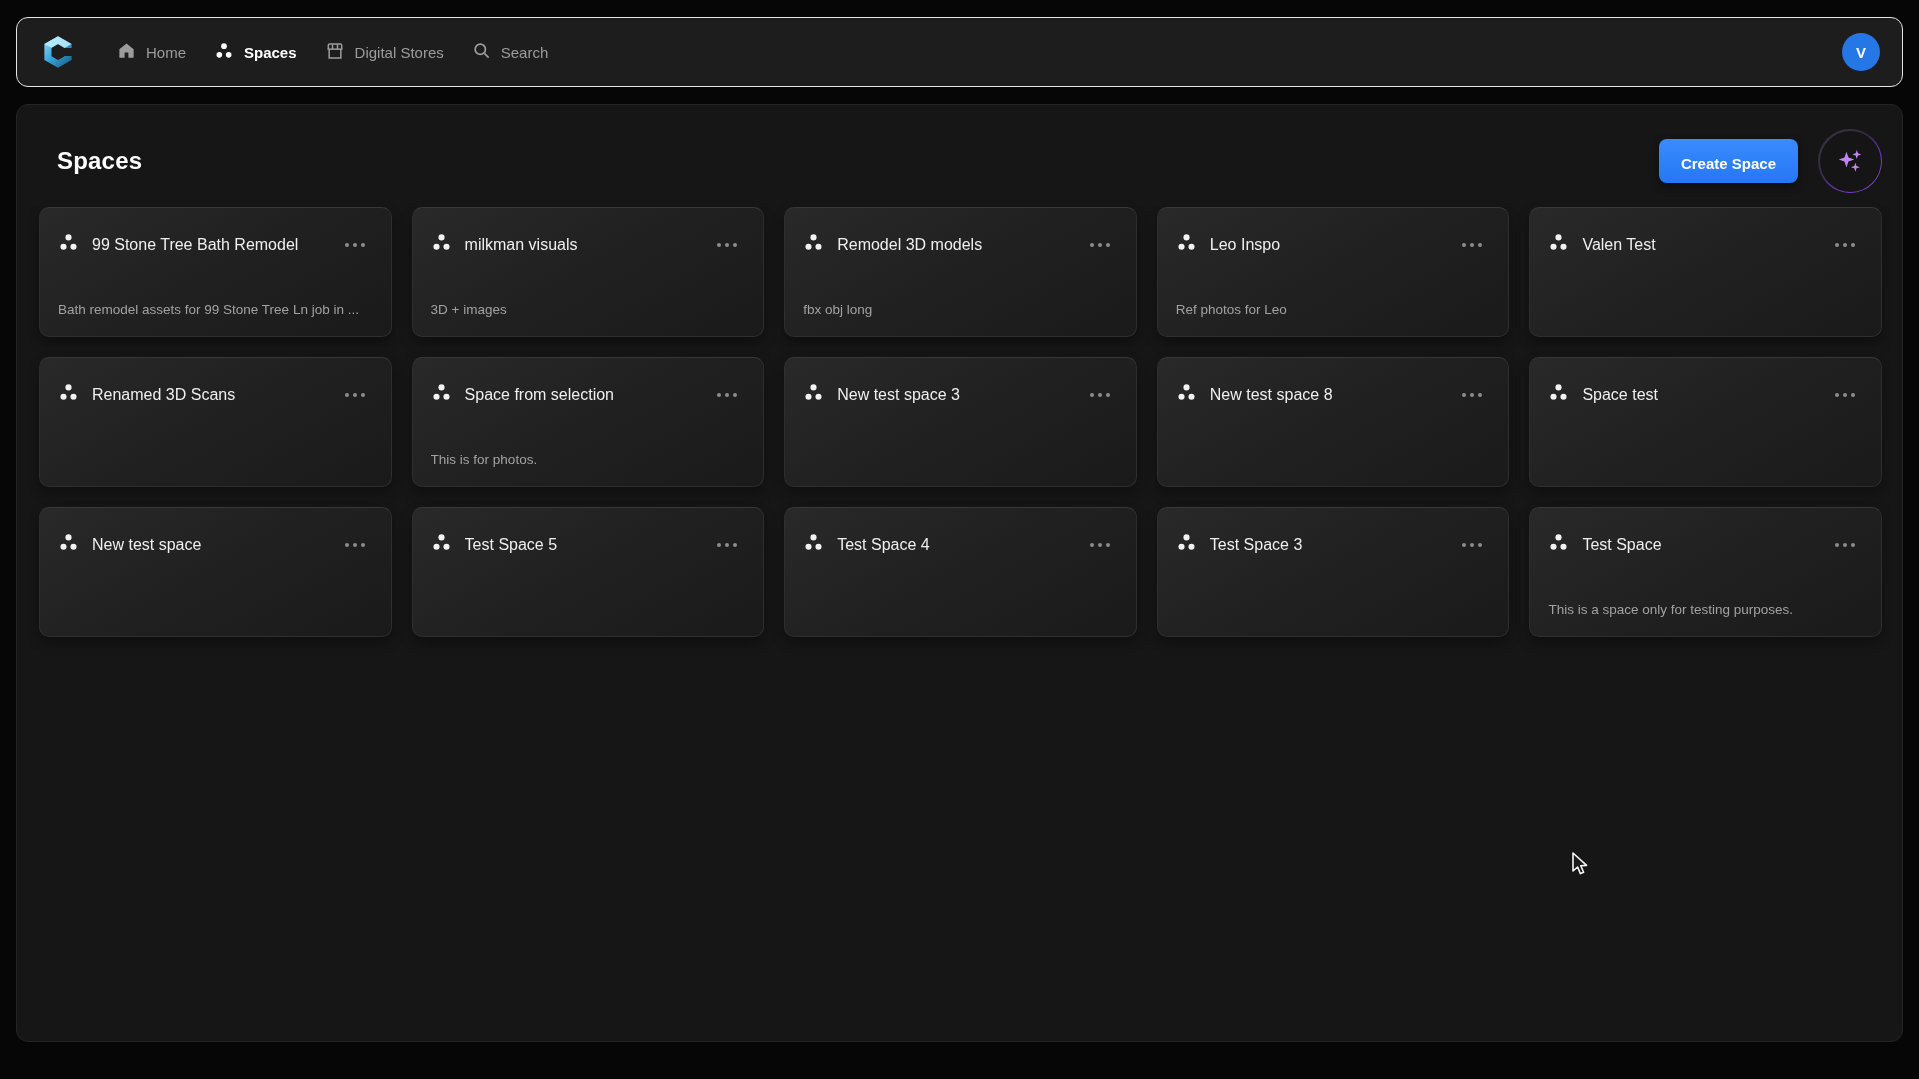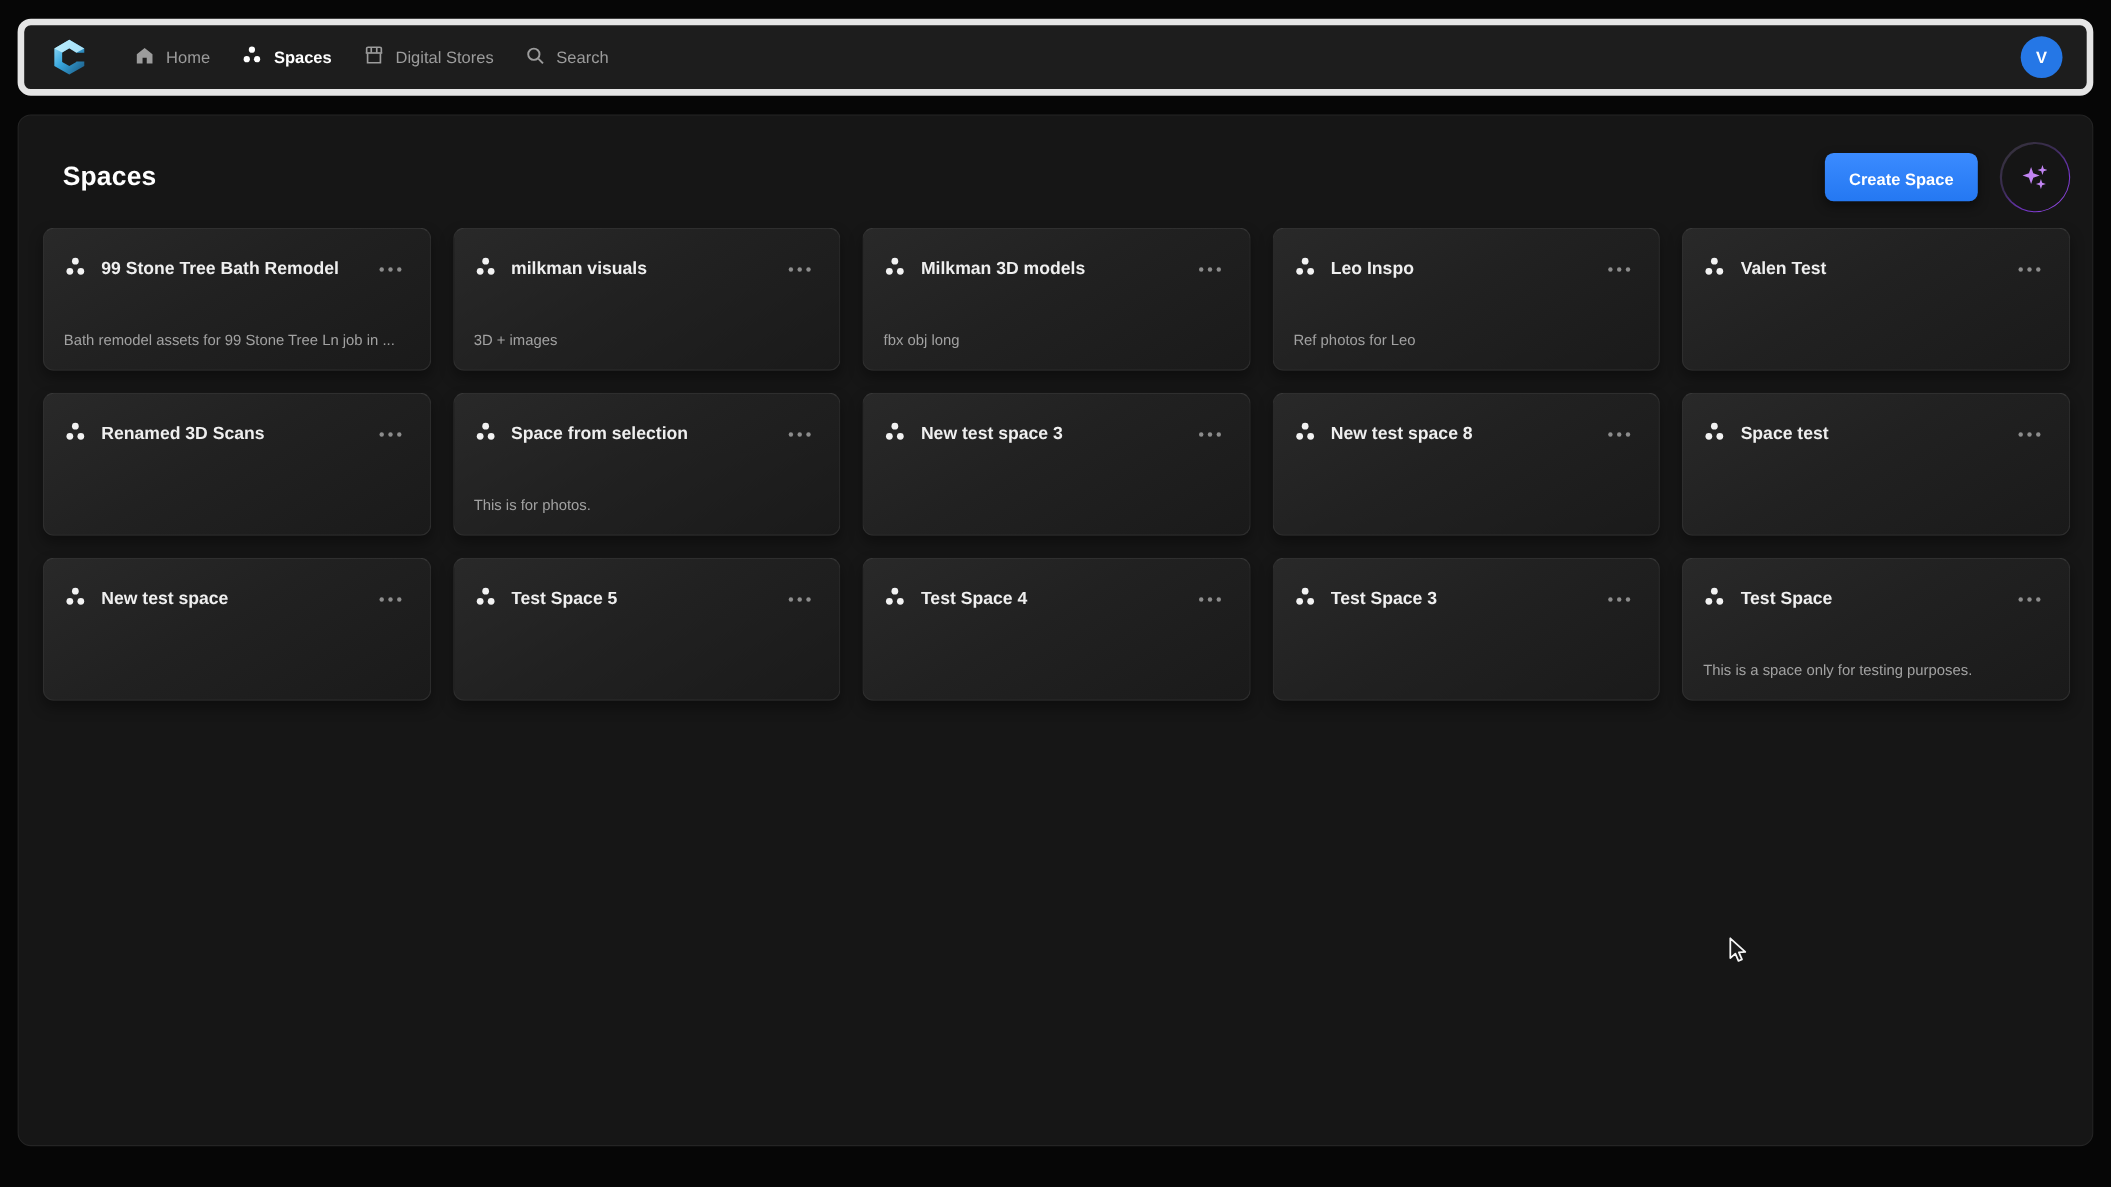--- a/index.html
+++ b/index.html
@@ -10,21 +10,21 @@
     color: #eaeaea;
     position: relative;
   }
 
   
   .navbar {
     position: absolute;
     left: 16px; top: 17px;
     width: 1887px; height: 70px;
     background: #1d1d1d;
-    border: 6px solid #e5e5e5;
+    border: 1px solid #e5e5e5;
     border-radius: 12px;
     display: flex;
     align-items: center;
     padding: 0 22px;
   }
   .logo { width: 38px; height: 38px; margin-right: 26px; display: flex; align-items: center; justify-content: center; }
   .nav-item {
     display: flex; align-items: center; gap: 10px;
     padding: 0 14px;
     height: 100%;
@@ -115,21 +115,21 @@
     padding: 24px 24px 18px 18px;
     display: flex;
     flex-direction: column;
     justify-content: space-between;
     cursor: pointer;
   }
   .card-head { display: flex; align-items: center; gap: 13px; }
   .card-title {
     flex: 1;
     font-size: 16px;
-    font-weight: 700;
+    font-weight: 400;
     color: #efefef;
     white-space: nowrap;
     overflow: hidden;
     text-overflow: ellipsis;
   }
   .card-menu {
     display: flex; gap: 4px;
     padding: 6px 2px;
     cursor: pointer;
     flex: 0 0 auto;
@@ -273,21 +273,21 @@
 
   <article class="card">
     <div class="card-head">
       <span>
         <svg width="21" height="21" viewBox="0 0 24 24" fill="#f2f2f2">
           <circle cx="12" cy="6.2" r="3.5"></circle>
           <circle cx="6.3" cy="16.8" r="3.5"></circle>
           <circle cx="17.7" cy="16.8" r="3.5"></circle>
         </svg>
       </span>
-      <span class="card-title">Milkman 3D models</span>
+      <span class="card-title">Remodel 3D models</span>
       <span class="card-menu">
             <i></i>
             <i></i>
             <i></i>
           </span>
     </div>
     <div class="card-desc">fbx obj long</div>
   </article>
 
   <article class="card">

